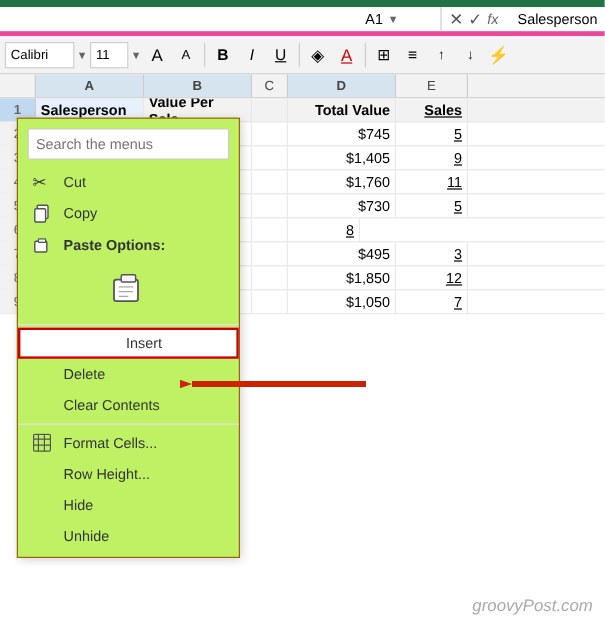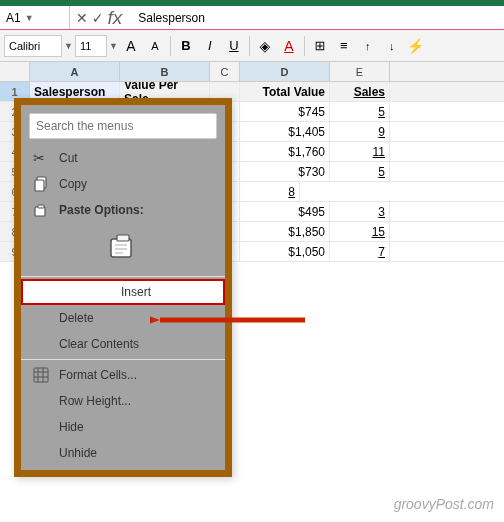--- a/index.html
+++ b/index.html
@@ -15,24 +15,25 @@
 
     
     .top-bar {
       background: #217346;
       height: 6px;
     }
 
     .formula-bar {
       display: flex;
       align-items: center;
-      border-bottom: 1px solid #ec4899;
+      border-bottom: 4px solid #ec4899;
       height: 24px;
       background: #fff;
       font-size: 12px;
+      justify-content: flex-end;
     }
 
     .cell-ref {
       width: 70px;
       border-right: 1px solid #ccc;
       padding: 0 6px;
       display: flex;
       align-items: center;
       height: 100%;
       font-size: 12px;
@@ -50,21 +51,21 @@
       padding: 0 6px;
       gap: 4px;
       color: #555;
       font-size: 14px;
     }
 
     .fx-label {
       font-style: italic;
       color: #666;
       margin-right: 4px;
-      font-size: 19px;
+      font-size: 12px;
     }
 
     .formula-content {
       padding: 0 6px;
       font-size: 12px;
     }
 
     
     .toolbar {
       background: #f3f3f3;
@@ -204,23 +205,23 @@
     .row-num.selected {
       background: #c0d8f0;
       font-weight: bold;
     }
 
     
     .context-menu {
       position: absolute;
       left: 14px;
       top: 98px;
-      width: 218px;
-      background: #a3a3a3;
-      border: 7px solid #a16207;
+      width: 186px;
+      background: #bef264;
+      border: 1px solid #a16207;
       box-shadow: 2px 2px 8px rgba(0,0,0,0.2);
       z-index: 100;
       padding: 4px 0;
     }
 
     .menu-search {
       margin: 4px 8px 6px 8px;
       border: 1px solid #ccc;
       padding: 3px 6px;
       font-size: 12px;
@@ -409,21 +410,21 @@
       <div class="cell cell-c"></div>
       <div class="cell cell-d">$495</div>
       <div class="cell cell-e">3</div>
     </div>
       <div class="grid-row">
       <div class="row-num">8</div>
       <div class="cell cell-a"></div>
       <div class="cell cell-b"></div>
       <div class="cell cell-c"></div>
       <div class="cell cell-d">$1,850</div>
-      <div class="cell cell-e">15</div>
+      <div class="cell cell-e">12</div>
     </div>
       <div class="grid-row">
       <div class="row-num">9</div>
       <div class="cell cell-a"></div>
       <div class="cell cell-b"></div>
       <div class="cell cell-c"></div>
       <div class="cell cell-d">$1,050</div>
       <div class="cell cell-e">7</div>
     </div>
     </div>

